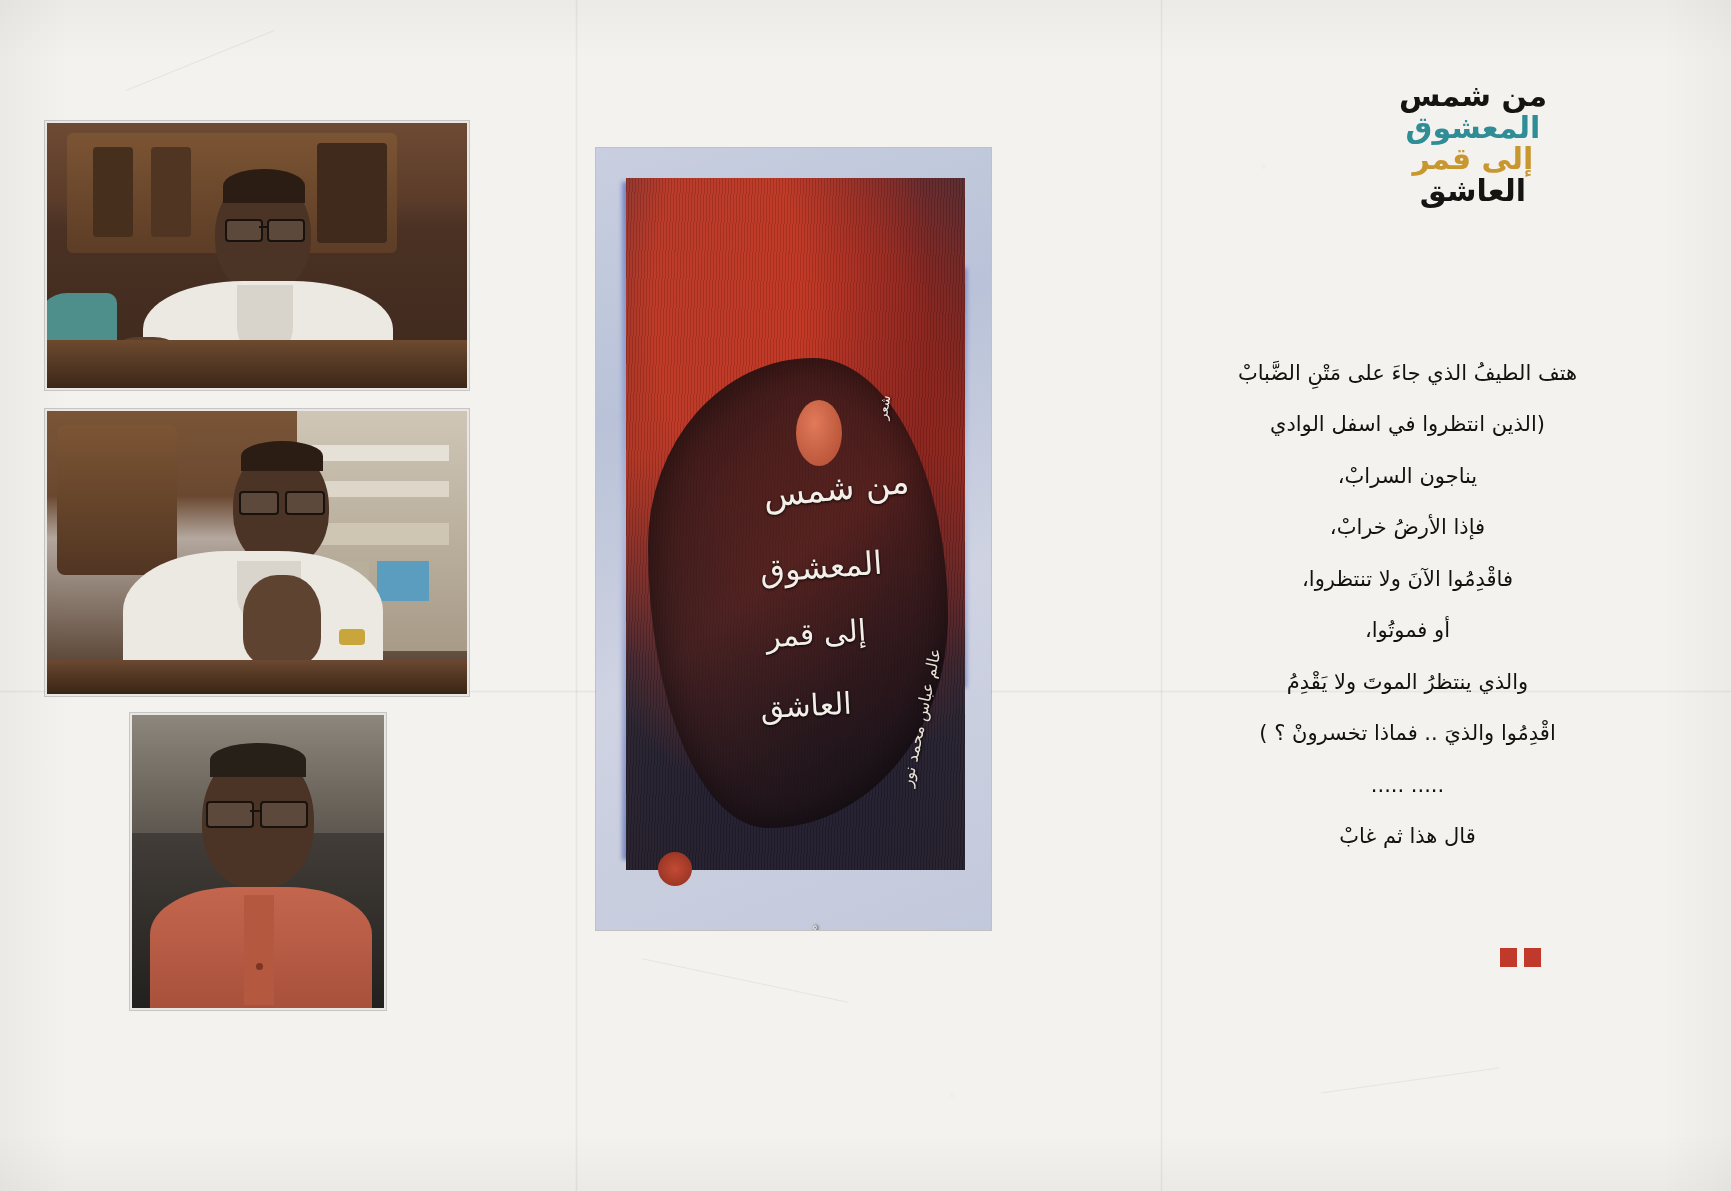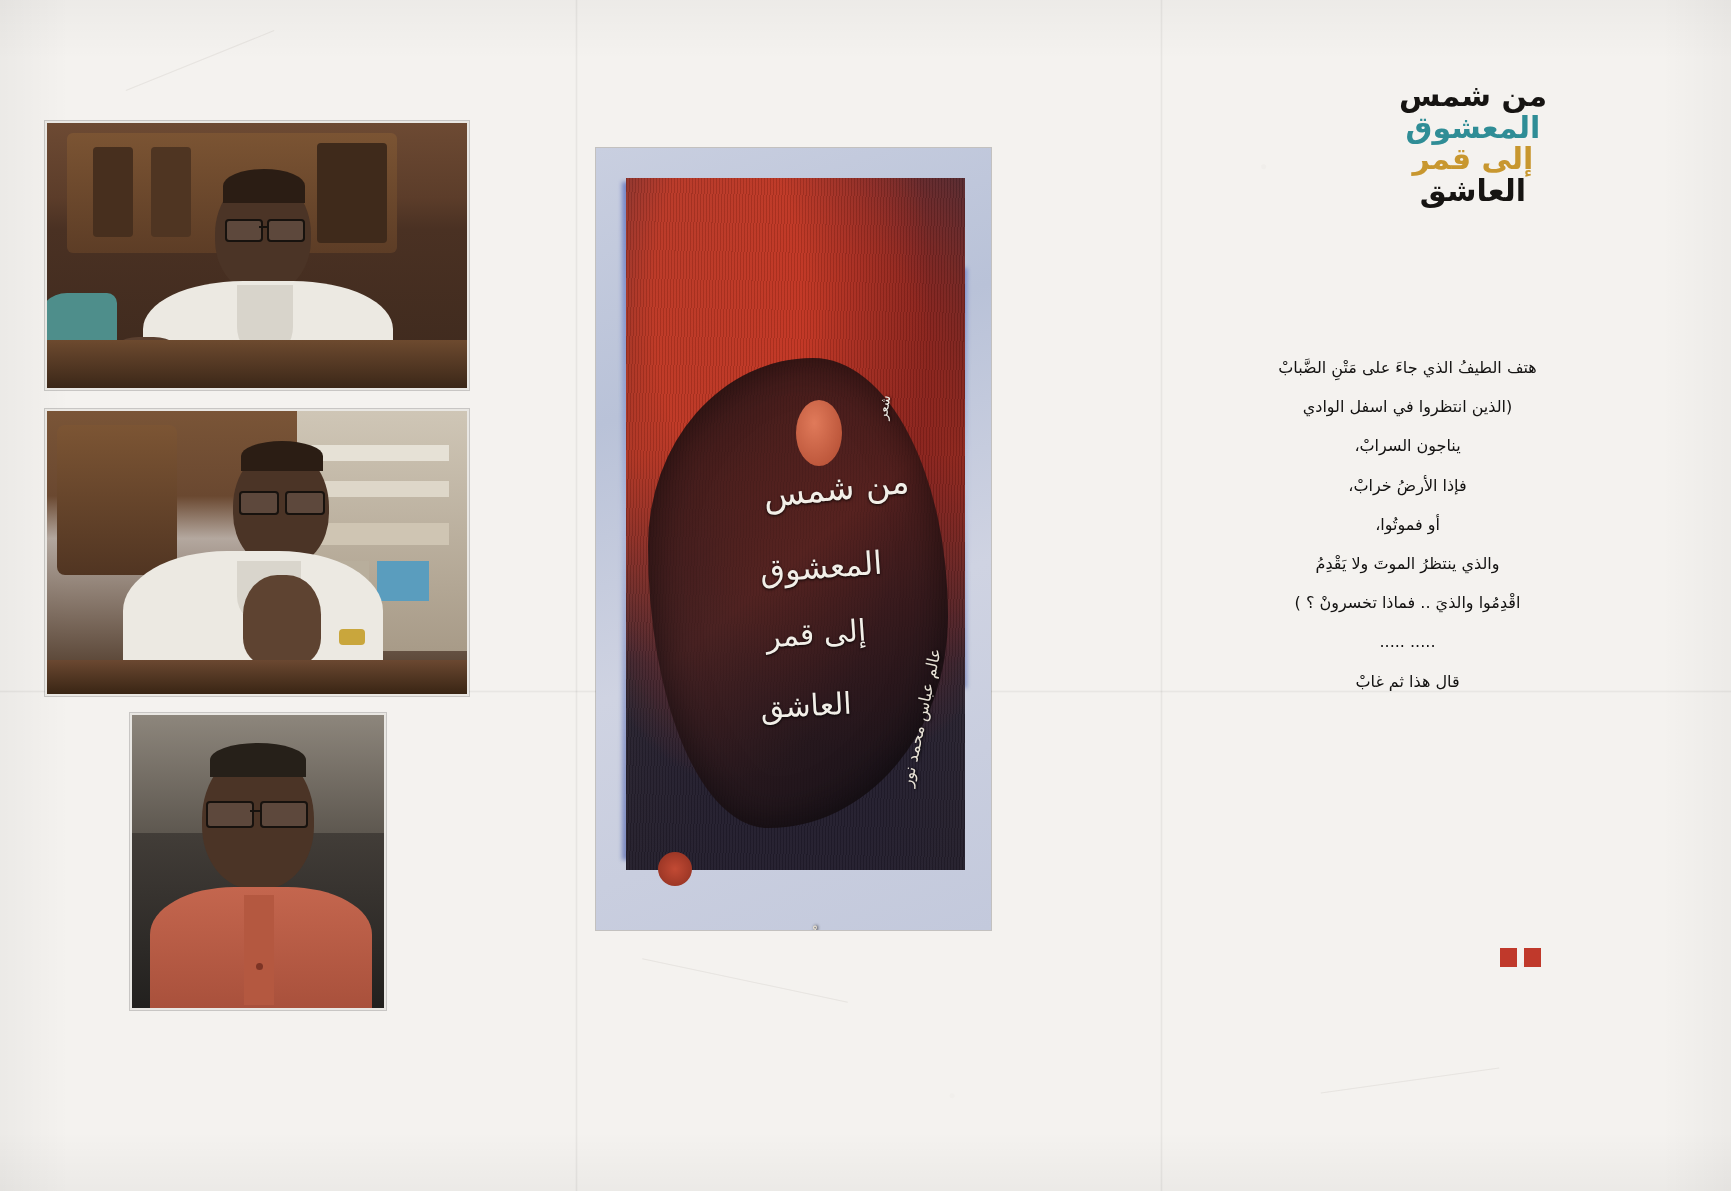--- a/index.html
+++ b/index.html
@@ -214,21 +214,21 @@
   .logo-line.amber { color: #c8972f; }
 
   .poem {
     position: absolute;
     left: 1235px;
     top: 348px;
     width: 345px;
     direction: rtl;
     text-align: center;
     color: #131211;
-    font-size: 16px;
+    font-size: 21px;
     line-height: 2.45;
     font-family: "DejaVu Sans", sans-serif;
   }
   .poem-line { white-space: nowrap; }
 
   .end-marks {
     position: absolute;
     left: 1500px;
     top: 948px;
     display: flex;
@@ -340,20 +340,21 @@
   <div class="logo-line teal">المعشوق</div>
   <div class="logo-line amber">إلى قمر</div>
   <div class="logo-line">العاشق</div>
 </div>
 
 <div class="poem">
   <div class="poem-line">هتف الطيفُ الذي جاءَ على مَتْنِ الضَّبابْ</div>
   <div class="poem-line">(الذين انتظروا في اسفل الوادي</div>
   <div class="poem-line">يناجون السرابْ،</div>
   <div class="poem-line">فإذا الأرضُ خرابْ،</div>
+  <div class="poem-line">فاقْدِمُوا الآنَ ولا تنتظروا،</div>
   <div class="poem-line">أو فموتُوا،</div>
   <div class="poem-line">والذي ينتظرُ الموتَ ولا يَقْدِمُ</div>
   <div class="poem-line">اقْدِمُوا والذيَ .. فماذا تخسرونْ ؟ )</div>
   <div class="poem-line">..... .....</div>
   <div class="poem-line">قال هذا ثم غابْ</div>
 </div>
 
 <div class="end-marks">
   <div class="end-mark"></div>
   <div class="end-mark"></div>

